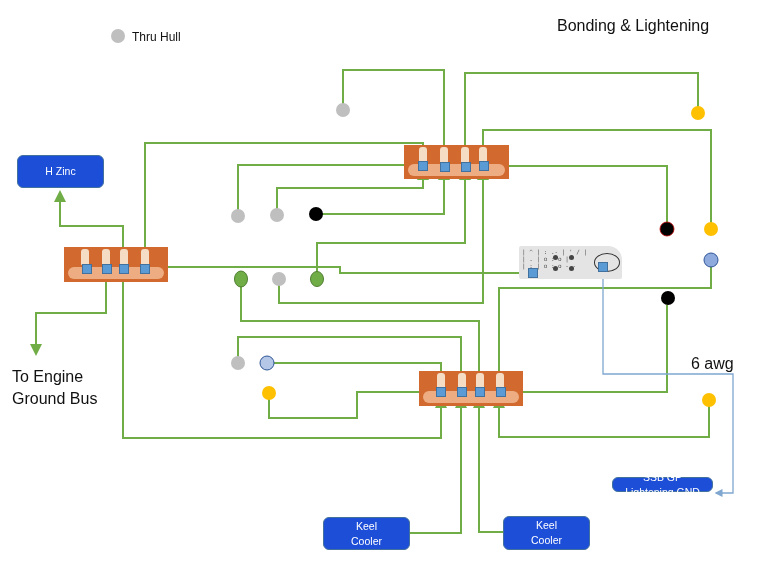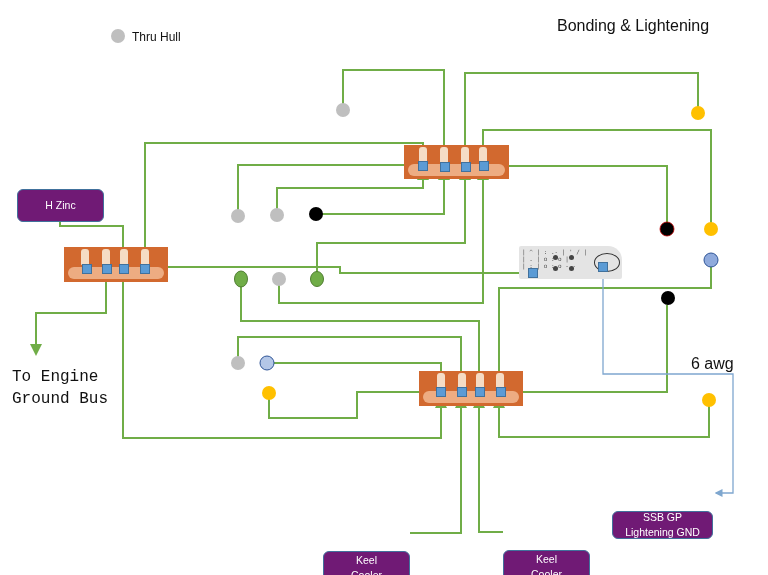--- a/index.html
+++ b/index.html
@@ -1,27 +1,27 @@
 <!DOCTYPE html>
 <html><head>
 <meta charset="utf-8">
 <style>
   html, body { margin: 0; padding: 0; background: #ffffff; }
   #stage { position: relative; width: 768px; height: 575px; overflow: hidden; background: #ffffff; font-family: "Liberation Sans", "DejaVu Sans", sans-serif; }
   svg#wires { position: absolute; left: 0; top: 0; }
   .label { position: absolute; color: #111; white-space: nowrap; }
   .title { left: 557px; top: 17px; font-size: 16px; }
   .legend-text { left: 132px; top: 30px; font-size: 12px; }
-  .engine { left: 12px; top: 366px; font-size: 16px; line-height: 22px; white-space: normal; width: 110px; font-family: Liberation Mono, monospace; }
+  .engine { left: 12px; top: 366px; font-size: 16px; line-height: 22px; white-space: normal; width: 110px; }
   .awg { left: 691px; top: 355px; font-size: 16px; }
-  .box { position: absolute; background: #701a75; border: 1px solid #41719c; border-radius: 6px; color: #fff; font-size: 10.5px; display: flex; align-items: center; justify-content: center; text-align: center; line-height: 15px; box-sizing: border-box; margin-top: 34px; }
+  .box { position: absolute; background: #1d4ed8; border: 1px solid #41719c; border-radius: 6px; color: #fff; font-size: 10.5px; display: flex; align-items: center; justify-content: center; text-align: center; line-height: 15px; box-sizing: border-box; }
   .hzinc { left: 17px; top: 155px; width: 87px; height: 33px; }
   .keel1 { left: 323px; top: 517px; width: 87px; height: 33px; }
   .keel2 { left: 503px; top: 516px; width: 87px; height: 34px; }
-  .ssb { left: 612px; top: 477px; width: 101px; height: 28px; }
+  .ssb { left: 612px; top: 477px; width: 101px; height: 15px; }
   .busbar { position: absolute; background: #d2692f; overflow: hidden; }
   .busbar .base { position: absolute; left: 4px; right: 4px; bottom: 3px; height: 12px; background: #f0b48c; border-radius: 6px; opacity: 0.9; }
   .busbar .post { position: absolute; top: 2px; width: 8px; height: 16px; background: #f5dcc5; border-radius: 3px 3px 1px 1px; }
   .terminal { position: absolute; width: 8px; height: 8px; background: #5b9bd5; border: 1px solid #41719c; }
   .ground-plate { position: absolute; left: 519px; top: 246px; width: 103px; height: 33px; background: #e4e4e4; border-radius: 2px 14px 2px 2px; overflow: hidden; }
   .ground-plate .sketch { position: absolute; font-family: "DejaVu Sans Mono", monospace; font-size: 6px; color: #555; line-height: 7px; left: 3px; top: 2px; }
   .ground-plate .oval { position: absolute; left: 75px; top: 7px; width: 24px; height: 17px; border: 1.5px solid #333; border-radius: 50%; }
   .ground-plate .hole { position: absolute; width: 5px; height: 5px; background: #444; border-radius: 50%; }
 </style>
 </head>

